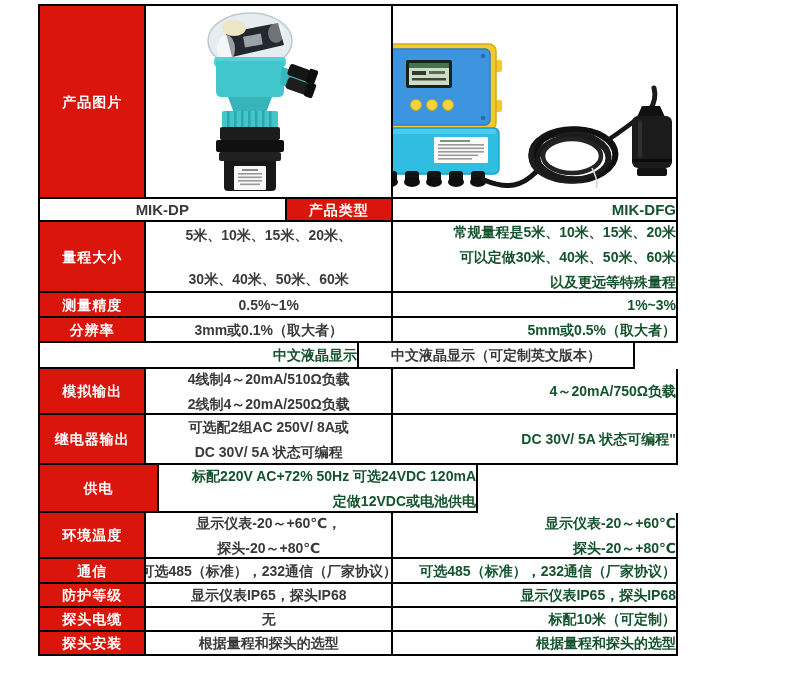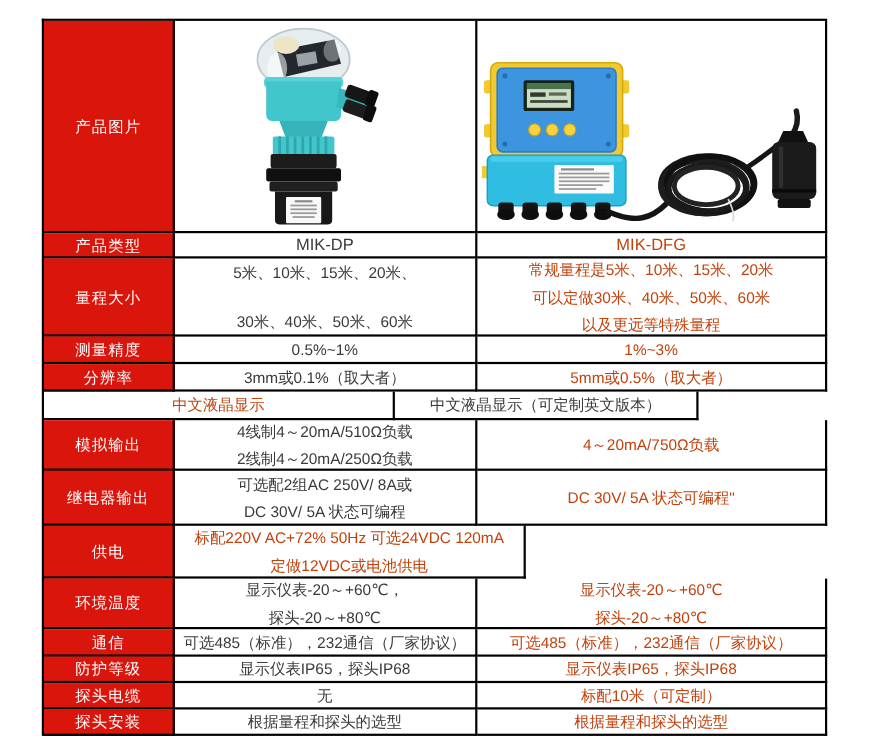--- a/index.html
+++ b/index.html
@@ -2,34 +2,35 @@
 <html><head>
 <meta charset="utf-8">
 <style>
   html,body{margin:0;padding:0;background:#ffffff;}
   body{
     width:790px;height:686px;position:relative;overflow:hidden;
     font-family:"Liberation Sans","DejaVu Sans",sans-serif;
     -webkit-font-smoothing:antialiased;
   }
   .spec-table{
-    position:absolute;left:38px;top:17px;width:714px;
+    position:absolute;left:38px;top:4px;width:640px;
     border-top:2px solid #000;border-left:2px solid #000;
     box-sizing:border-box;
+    font-weight:bold;
   }
   .row{display:flex;}
   .cell{
     box-sizing:border-box;
     border-right:2px solid #000;border-bottom:2px solid #000;
     display:flex;flex-direction:column;align-items:center;justify-content:center;
     text-align:center;gap:5px;overflow:hidden;
   }
   .lc{width:119px;background:#d9150c;color:#ffffff;font-size:14px;letter-spacing:1px;}
   .c1{width:276px;color:#3a3a3a;font-size:14px;}
-  .c2{width:319px;color:#c2410c;font-size:14px;}
+  .c2{width:319px;color:#14532d;font-size:14px;align-items:flex-end;}
   .cell .line{display:block;line-height:20px;white-space:nowrap;}
   .ptype .line{font-size:15px;}
   .wide2 {gap:24px;}
   
   .r0{height:193px}.r1{height:23px}.r2{height:71px}.r3{height:25px}.r4{height:25px}
   .r5{height:26px}.r6{height:46px}.r7{height:50px}.r8{height:48px}.r9{height:46px}
   .r10{height:25px}.r11{height:24px}.r12{height:24px}.r13{height:24px}
   svg{display:block;}
 </style>
 </head>
@@ -160,25 +161,25 @@
           <rect x="264" y="100" width="40" height="52" rx="6" fill="#1b1b1b"></rect>
           <rect x="264" y="143" width="40" height="3" fill="#0a0a0a"></rect>
           <rect x="269" y="152" width="30" height="8" rx="2" fill="#121212"></rect>
           <rect x="270" y="104" width="4" height="38" rx="2" fill="#2f2f2f"></rect>
         </g>
       </svg>
     </div>
   </div>
 
   <div class="row r1">
+    <div class="cell c1 r1 ptype">
+      <span class="line">MIK-DP</span>
+    </div>
     <div class="cell lc r1">
       <span class="line">产品类型</span>
-    </div>
-    <div class="cell c1 r1 ptype">
-      <span class="line">MIK-DP</span>
     </div>
     <div class="cell c2 r1 ptype">
       <span class="line">MIK-DFG</span>
     </div>
   </div>
 
   <div class="row r2">
     <div class="cell lc r2">
       <span class="line">量程大小</span>
     </div>

